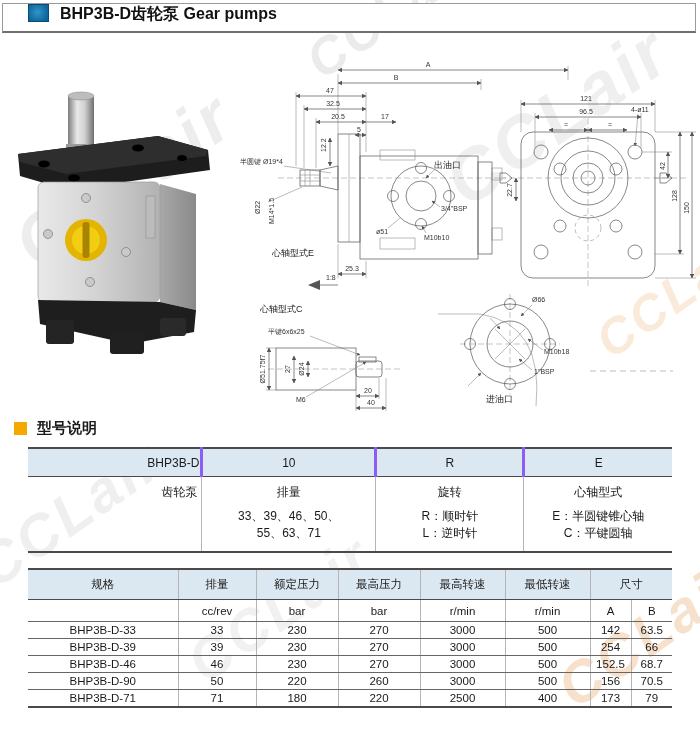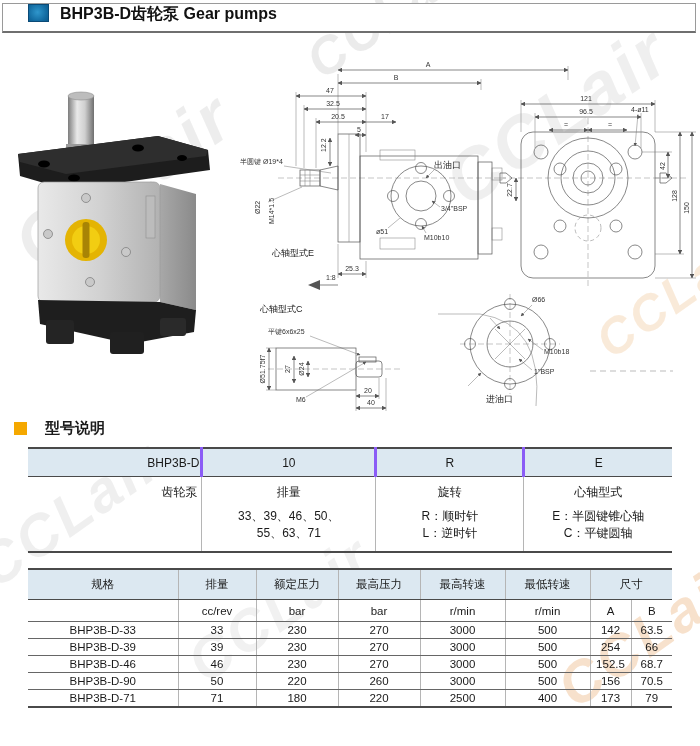--- a/index.html
+++ b/index.html
@@ -26,21 +26,21 @@
   .photo{position:absolute;left:10px;top:70px;z-index:1;}
   .drawings{position:absolute;left:238px;top:56px;z-index:1;}
   .dwg-line{stroke:#555;stroke-width:0.7;fill:none;}
   .dwg-thin{stroke:#777;stroke-width:0.5;fill:none;}
   .dwg-dash{stroke:#888;stroke-width:0.5;fill:none;stroke-dasharray:6 3;}
   .dt{font-size:7px;fill:#333;}
   .dtm{font-size:7px;fill:#333;text-anchor:middle;}
   .dtc{font-size:9px;fill:#222;}
   
   .sec-heading{
-    position:absolute;left:14px;top:419px;display:flex;align-items:center;gap:18px;
+    position:absolute;left:14px;top:419px;display:flex;align-items:center;gap:10px;
     font-weight:bold;font-size:15px;z-index:2;
   }
   .sec-icon{width:13px;height:13px;background:#f5a800;}
   
   .model-table{
     position:absolute;left:28px;top:447px;width:644px;border-collapse:collapse;
     table-layout:fixed;font-size:12px;z-index:2;
     border-top:2px solid #4a4a4a;border-bottom:2px solid #4a4a4a;
   }
   .model-table th{

